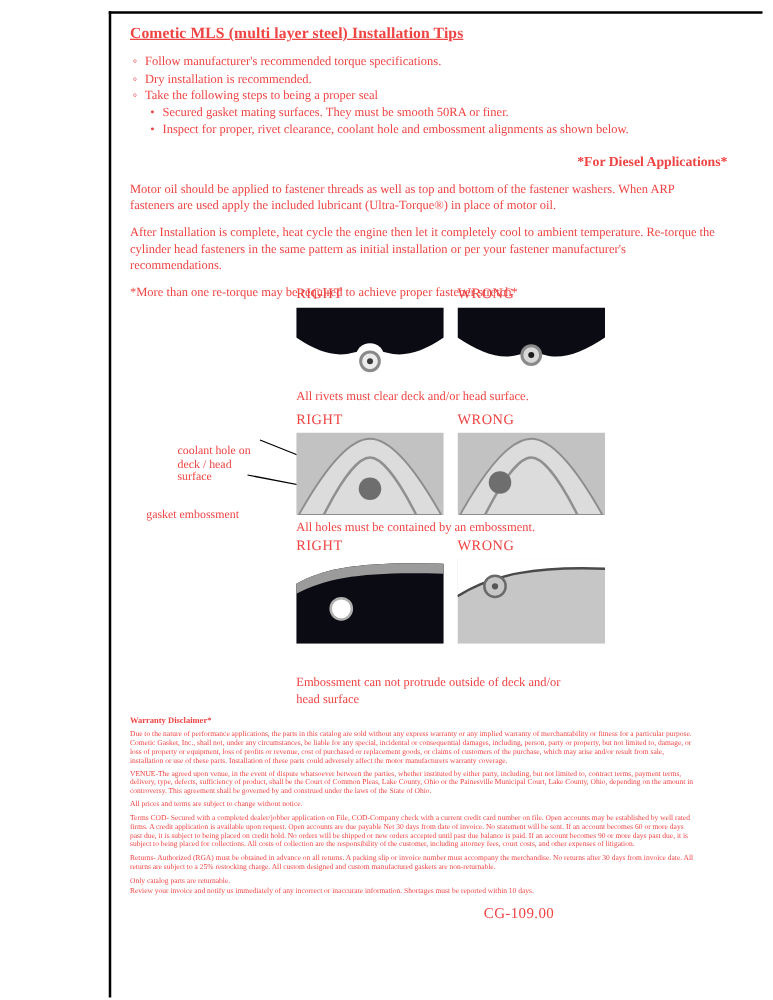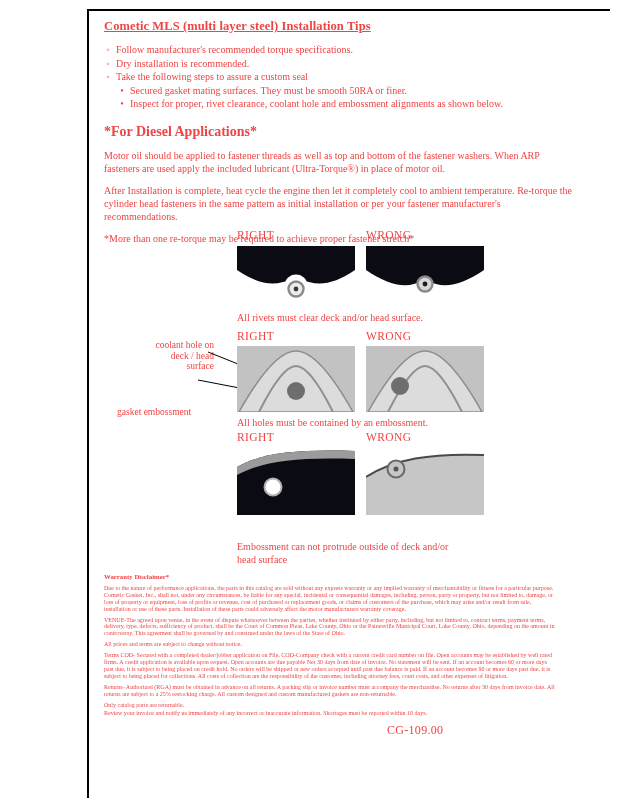--- a/index.html
+++ b/index.html
@@ -14,21 +14,21 @@
   }
   .content { position:absolute; left:104px; top:19px; width:478px; }
   .title {
     font-size:12.5px; font-weight:bold; text-decoration:underline;
     margin-bottom:9px; letter-spacing:0.1px;
   }
   .bullet { display:flex; gap:4px; font-size:10px; line-height:13.5px; }
   .bullet .mark { width:8px; flex:none; text-align:center; }
   .bullet.sub { margin-left:14px; }
   .bullet.sub .txt { white-space:nowrap; }
-  .diesel-heading { margin-top:13px; font-size:14px; font-weight:bold; }
+  .diesel-heading { margin-top:13px; font-size:11px; font-weight:bold;text-align:right; }
   .para { margin-top:9px; font-size:10px; line-height:13px; width:472px; }
 
   .col-label { position:absolute; width:118px; text-align:left; font-size:11.5px; letter-spacing:0.4px; }
   .diag { position:absolute; width:118px; display:block; }
   .caption { position:absolute; left:237px; font-size:10px; line-height:12.5px; }
   .ann { position:absolute; font-size:9.5px; line-height:10.5px; }
   .ann-lines { position:absolute; left:194px; top:346px; }
 
   .warranty { position:absolute; left:104px; top:574px; width:452px; font-size:6px; line-height:6.9px; }
   .warranty h2 { font-size:6.8px; font-weight:bold; margin-bottom:4px; }
@@ -49,21 +49,21 @@
     <div class="bullet">
       <span class="mark">◦</span>
       <span class="txt">Follow manufacturer's recommended torque specifications.</span>
     </div>
     <div class="bullet">
       <span class="mark">◦</span>
       <span class="txt">Dry installation is recommended.</span>
     </div>
     <div class="bullet">
       <span class="mark">◦</span>
-      <span class="txt">Take the following steps to assure a custom seal</span>
+      <span class="txt">Take the following steps to being a proper seal</span>
     </div>
     <div class="bullet sub">
       <span class="mark">•</span>
       <span class="txt">Secured gasket mating surfaces.  They must be smooth 50RA or finer.</span>
     </div>
     <div class="bullet sub">
       <span class="mark">•</span>
       <span class="txt">Inspect for proper, rivet clearance, coolant hole and embossment alignments as shown below.</span>
     </div>
 
@@ -87,21 +87,21 @@
     <rect width="118" height="62" fill="#ffffff"></rect>
     <path d="M0,0 L118,0 L118,24 C100,36 84,42 70,38 C64,36 54,36 48,38 C34,42 18,36 0,24 Z" fill="#0b0b13"></path>
     <circle cx="59" cy="38" r="7.5" fill="#d8d8d8" stroke="#8a8a8a" stroke-width="2.4"></circle>
     <circle cx="59" cy="38" r="2.4" fill="#1c1c1c"></circle>
   </svg>
   <div class="caption" style="top:312px;">All rivets must clear deck and/or head surface.</div>
 
   <div class="col-label" style="left:237px; top:330px;">RIGHT</div>
   <div class="col-label" style="left:366px; top:330px;">WRONG</div>
 
-  <div class="ann" style="left:142px; top:340px; text-align:right; width:72px;">
+  <div class="ann" style="left:142px; top:356px; text-align:left; width:72px;">
     <div>coolant hole on</div>
     <div>deck / head surface</div>
   </div>
   <div class="ann" style="left:117px; top:375px;margin-top:32px;">gasket embossment</div>
   <svg class="ann-lines" width="100" height="50" viewBox="0 0 100 50">
     <line x1="14" y1="6" x2="84" y2="34" stroke="#000" stroke-width="1"></line>
     <line x1="4" y1="34" x2="56" y2="44" stroke="#000" stroke-width="1"></line>
   </svg>
 
   <svg class="diag" style="left:237px; top:346px;" width="118" height="66" viewBox="0 0 118 66">

